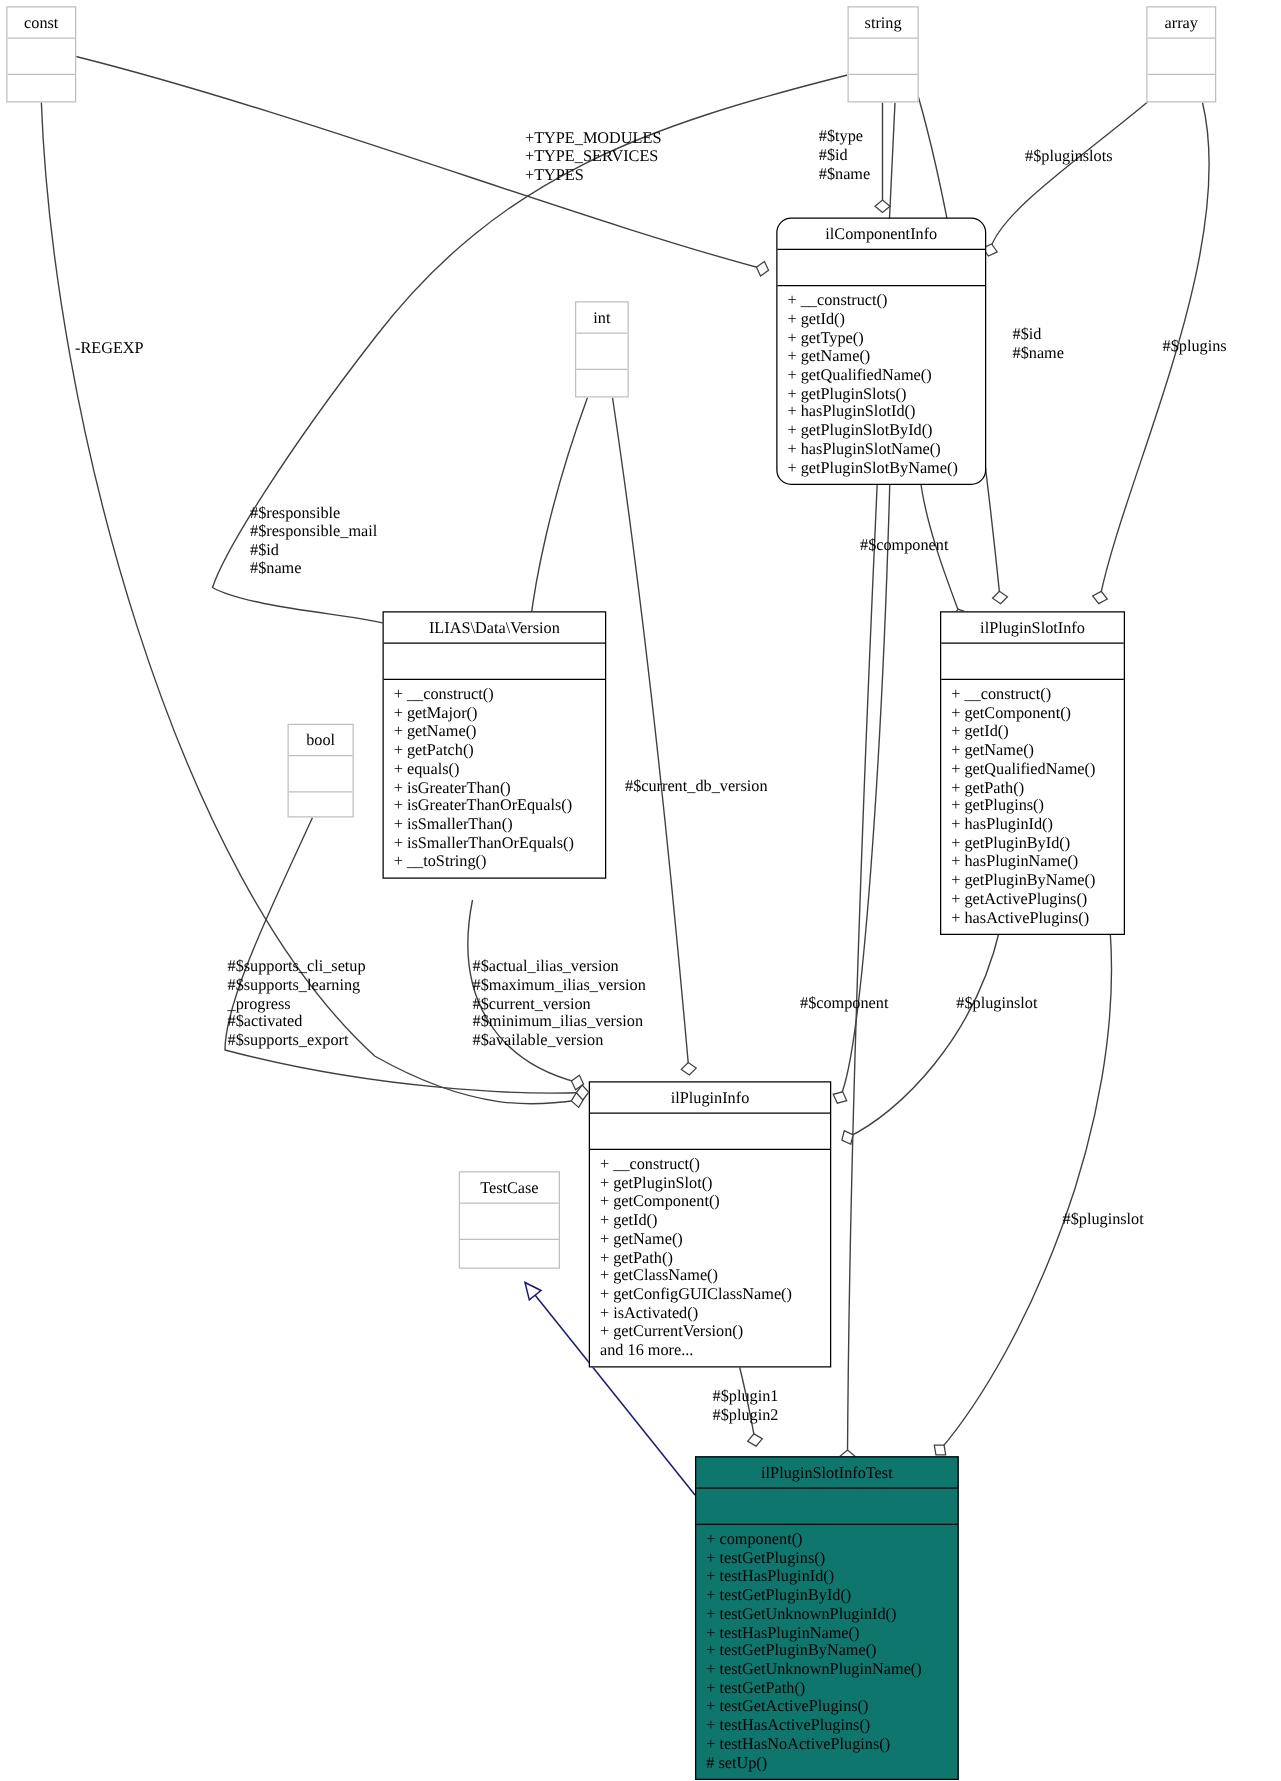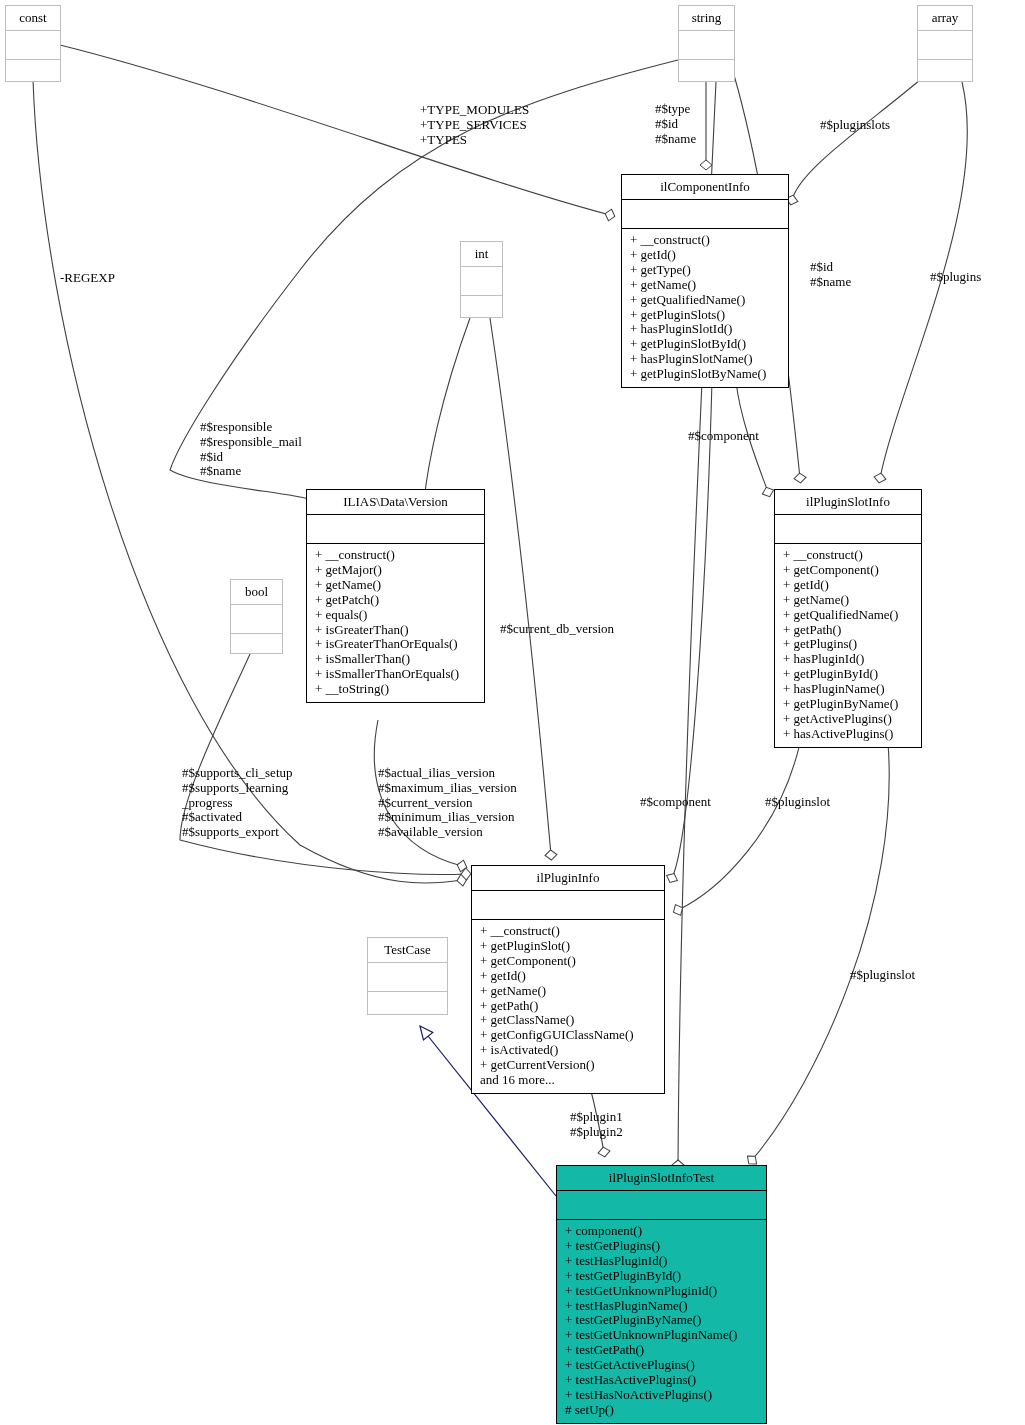--- a/index.html
+++ b/index.html
@@ -32,21 +32,21 @@
     flex-direction: column;
   }
   .uml-box.plain {
     border: 1px solid #bfbfbf;
   }
   .uml-box.solid {
     border: 1px solid #000000;
   }
   .uml-box.focus {
     border: 1px solid #000000;
-    background: #14b8a6;
+    background: #0f766e;
   }
   .uml-title {
     text-align: center;
     font-size: 13px;
     color: #000;
     padding: 4px 6px 5px 6px;
     line-height: 15px;
     white-space: nowrap;
   }
   .uml-box.plain .uml-title { border-bottom: 1px solid #bfbfbf; }
@@ -167,38 +167,38 @@
     <div class="uml-attrs"></div>
     <div class="uml-ops"></div>
   </div>
 
   <div class="uml-box plain" style="left:367px; top:937px; width:81px; height:78px;">
     <div class="uml-title">TestCase</div>
     <div class="uml-attrs"></div>
     <div class="uml-ops"></div>
   </div>
 
-  <div class="uml-box solid" style="left:621px; top:174px; width:168px;">
+  <div class="uml-box solid" style="left:621px; top:174px; width:168px;border-radius:12px;">
     <div class="uml-title">ilComponentInfo</div>
     <div class="uml-attrs"></div>
     <div class="uml-ops">
         <div>+ __construct()</div>
         <div>+ getId()</div>
         <div>+ getType()</div>
         <div>+ getName()</div>
         <div>+ getQualifiedName()</div>
         <div>+ getPluginSlots()</div>
         <div>+ hasPluginSlotId()</div>
         <div>+ getPluginSlotById()</div>
         <div>+ hasPluginSlotName()</div>
         <div>+ getPluginSlotByName()</div>
       </div>
   </div>
 
-  <div class="uml-box solid" style="left:774px; top:489px; width:148px;">
+  <div class="uml-box solid" style="left:752px; top:489px; width:148px;">
     <div class="uml-title">ilPluginSlotInfo</div>
     <div class="uml-attrs"></div>
     <div class="uml-ops">
         <div>+ __construct()</div>
         <div>+ getComponent()</div>
         <div>+ getId()</div>
         <div>+ getName()</div>
         <div>+ getQualifiedName()</div>
         <div>+ getPath()</div>
         <div>+ getPlugins()</div>
@@ -276,21 +276,21 @@
 #$id
 #$name</div>
 
   <div class="edge-label" style="left:820px; top:118px; width:166px;">#$pluginslots</div>
 
   <div class="edge-label" style="left:810px; top:260px; width:84px;">#$id
 #$name</div>
 
   <div class="edge-label" style="left:930px; top:270px; width:90px;">#$plugins</div>
 
-  <div class="edge-label" style="left:200px; top:403px; width:230px;margin-top:17px;">#$responsible
+  <div class="edge-label" style="left:200px; top:403px; width:230px;">#$responsible
 #$responsible_mail
 #$id
 #$name</div>
 
 
   <div class="edge-label" style="left:500px; top:609px; width:348px;margin-top:13px;">#$current_db_version</div>
 
   <div class="edge-label" style="left:688px; top:429px; width:200px;">#$component</div>
 
   <div class="edge-label" style="left:378px; top:766px; width:329px;">#$actual_ilias_version

